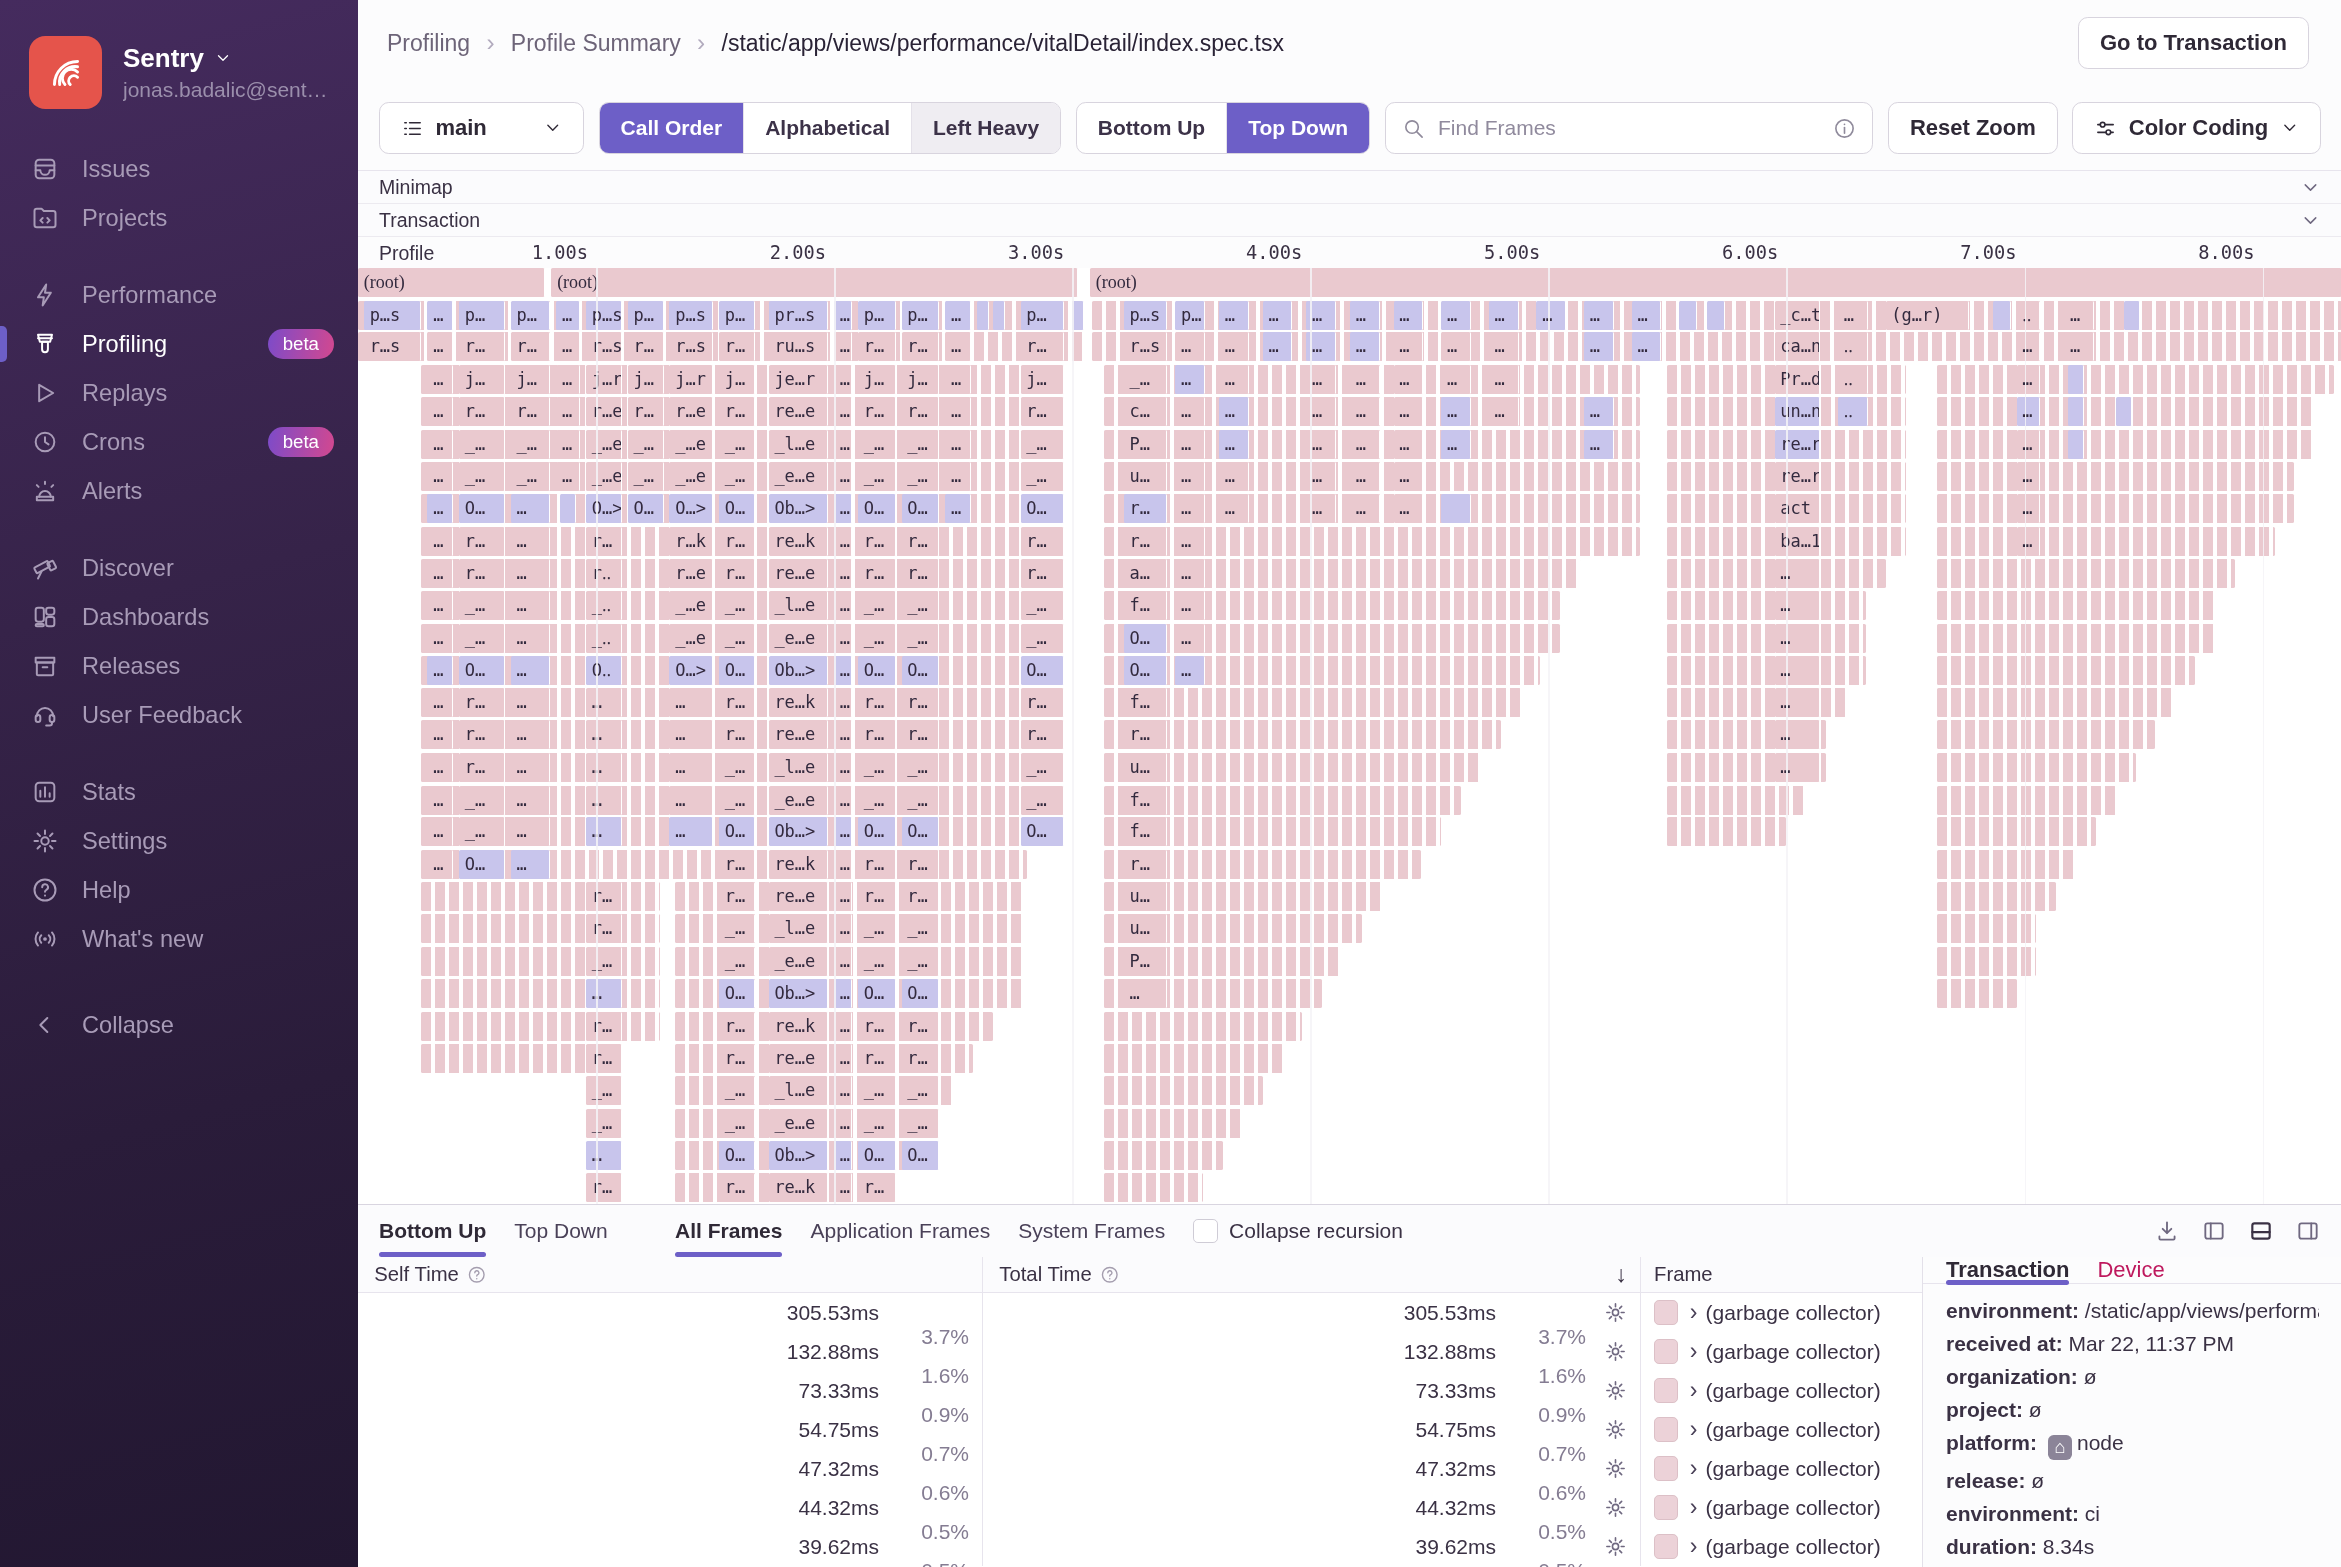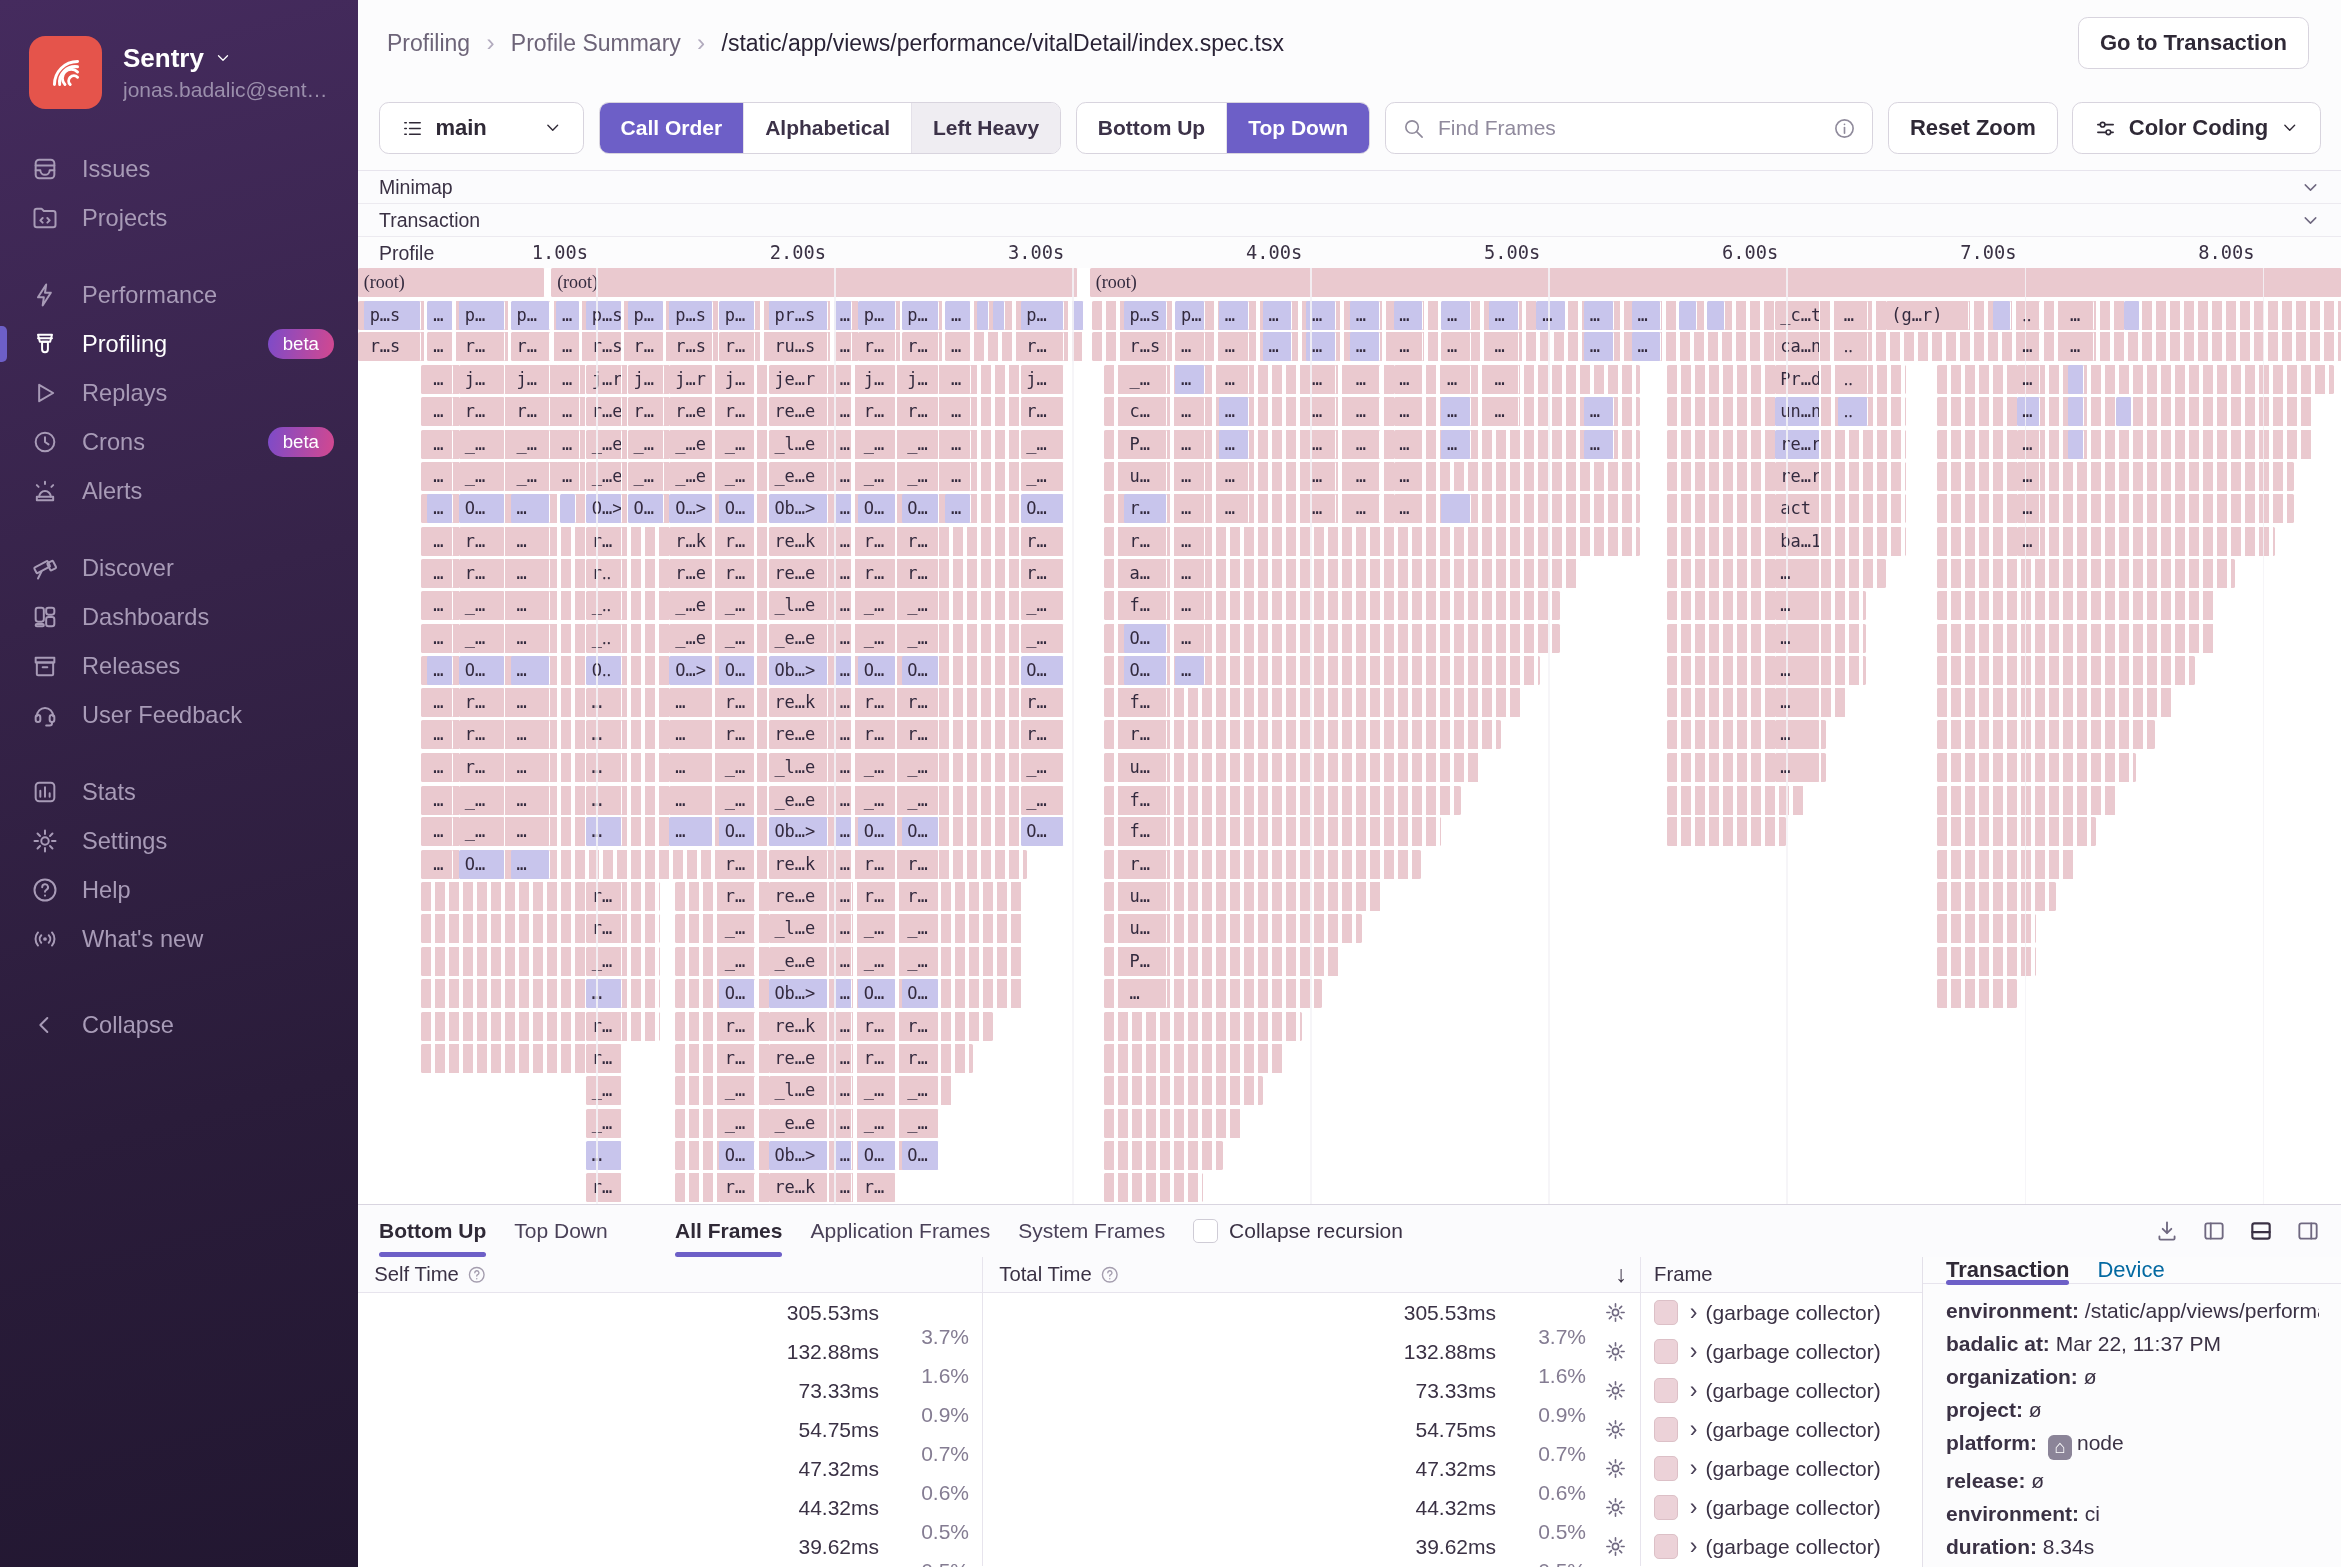--- a/index.html
+++ b/index.html
@@ -91,21 +91,21 @@
   .trow .tc-self, .trow .tc-total { justify-content:flex-end; gap:0; }
   .tval { text-align:right; }
   .tpct { width:90px; text-align:right; color:#847c92;margin-top:48px; }
   .gear { margin-left:18px; width:23px; height:23px; color:#6f6880; display:inline-flex; cursor:pointer; }
   .swatch { width:24.4px; height:24.4px; border-radius:4.9px; background:#ecd2d8; border:1.6px solid #dcc0c7; flex:0 0 24.4px; }
   .chev-r { color:#4a4158; font-size:23px; margin:0 8.1px 0 11.4px; cursor:pointer; }
   .fname { white-space:nowrap; overflow:hidden; }
 
   .details { width:420px; flex:0 0 420px; border-left:1.6px solid #e3e0e9; background:#fcfcfd; display:flex; flex-direction:column; }
   .dtabs { height:50px; display:flex; gap:28px; padding:0 23px; border-bottom:1.6px solid #e7e4ed; }
-  .dtab { display:flex; align-items:center; font-size:22px; color:#0369a1; position:relative; cursor:pointer; }
+  .dtab { display:flex; align-items:center; font-size:22px; color:#be185d; position:relative; cursor:pointer; }
   .dtab.on { font-weight:bold; color:#2f2936; }
   .dtab.on::after { content:""; position:absolute; left:0; right:0; bottom:-1.6px; height:4.9px; border-radius:3.3px; background:#6d5fc7; }
   .dfields { padding:14.6px 23px; font-size:21px; color:#3a3144; }
   .dline { margin-bottom:9px; white-space:nowrap; overflow:hidden; }
   .dlabel { font-weight:bold; }
   .plat-ic { display:inline-flex; width:24.4px; height:24.4px; background:#8b8498; color:#fff; border-radius:5.7px; align-items:center; justify-content:center; font-size:18px; margin:0 4.9px; vertical-align:-3.3px; }
 
   .chevdown { width:21px; height:21px; }
 </style>
 </head>
@@ -1071,21 +1071,21 @@
             </div>
         </div>
 
         <div class="details">
           <div class="dtabs">
             <div class="dtab on">Transaction</div>
             <div class="dtab">Device</div>
           </div>
           <div class="dfields">
               <div class="dline"><span class="dlabel">environment:</span> <span class="dval">/static/app/views/performa…</span></div>
-              <div class="dline"><span class="dlabel">badalic at:</span> <span class="dval">Mar 22, 11:37 PM</span></div>
+              <div class="dline"><span class="dlabel">received at:</span> <span class="dval">Mar 22, 11:37 PM</span></div>
               <div class="dline"><span class="dlabel">organization:</span> <span class="dval">ø</span></div>
               <div class="dline"><span class="dlabel">project:</span> <span class="dval">ø</span></div>
               <div class="dline"><span class="dlabel">platform:</span> <span class="plat-ic">⌂</span><span class="dval">node</span></div>
               <div class="dline"><span class="dlabel">release:</span> <span class="dval">ø</span></div>
               <div class="dline"><span class="dlabel">environment:</span> <span class="dval">ci</span></div>
               <div class="dline"><span class="dlabel">duration:</span> <span class="dval">8.34s</span></div>
             </div>
         </div>
       </div>
     </div>

